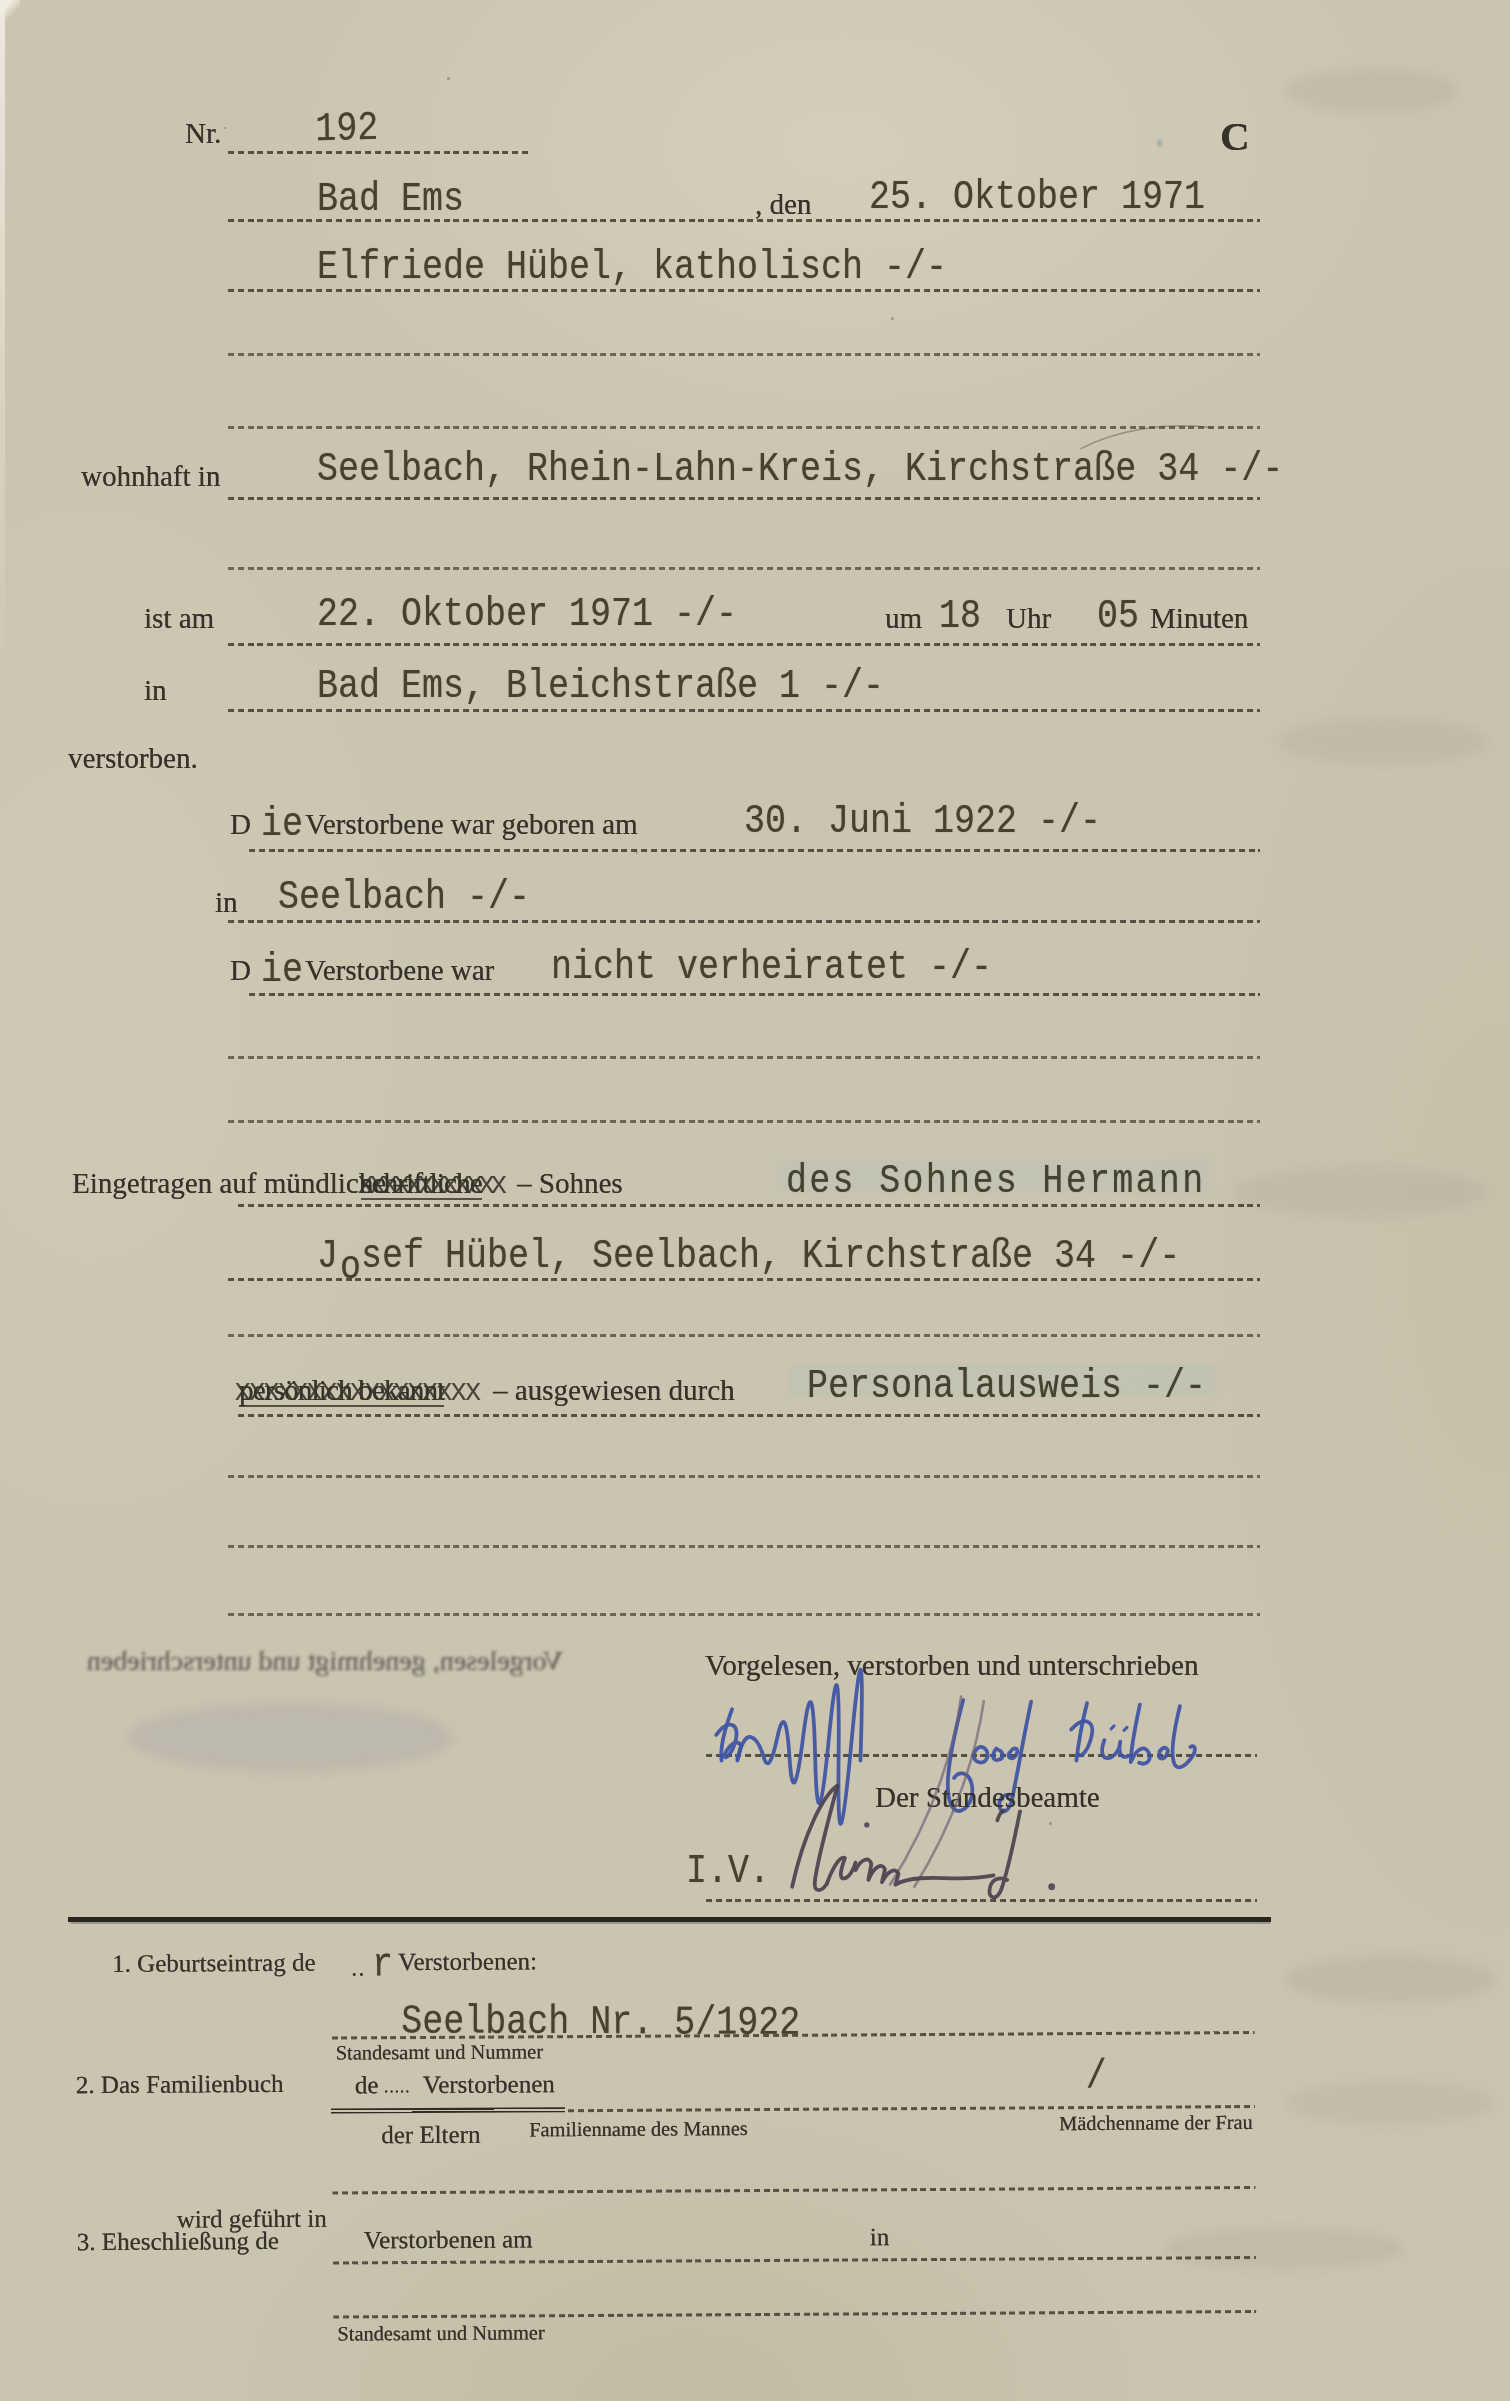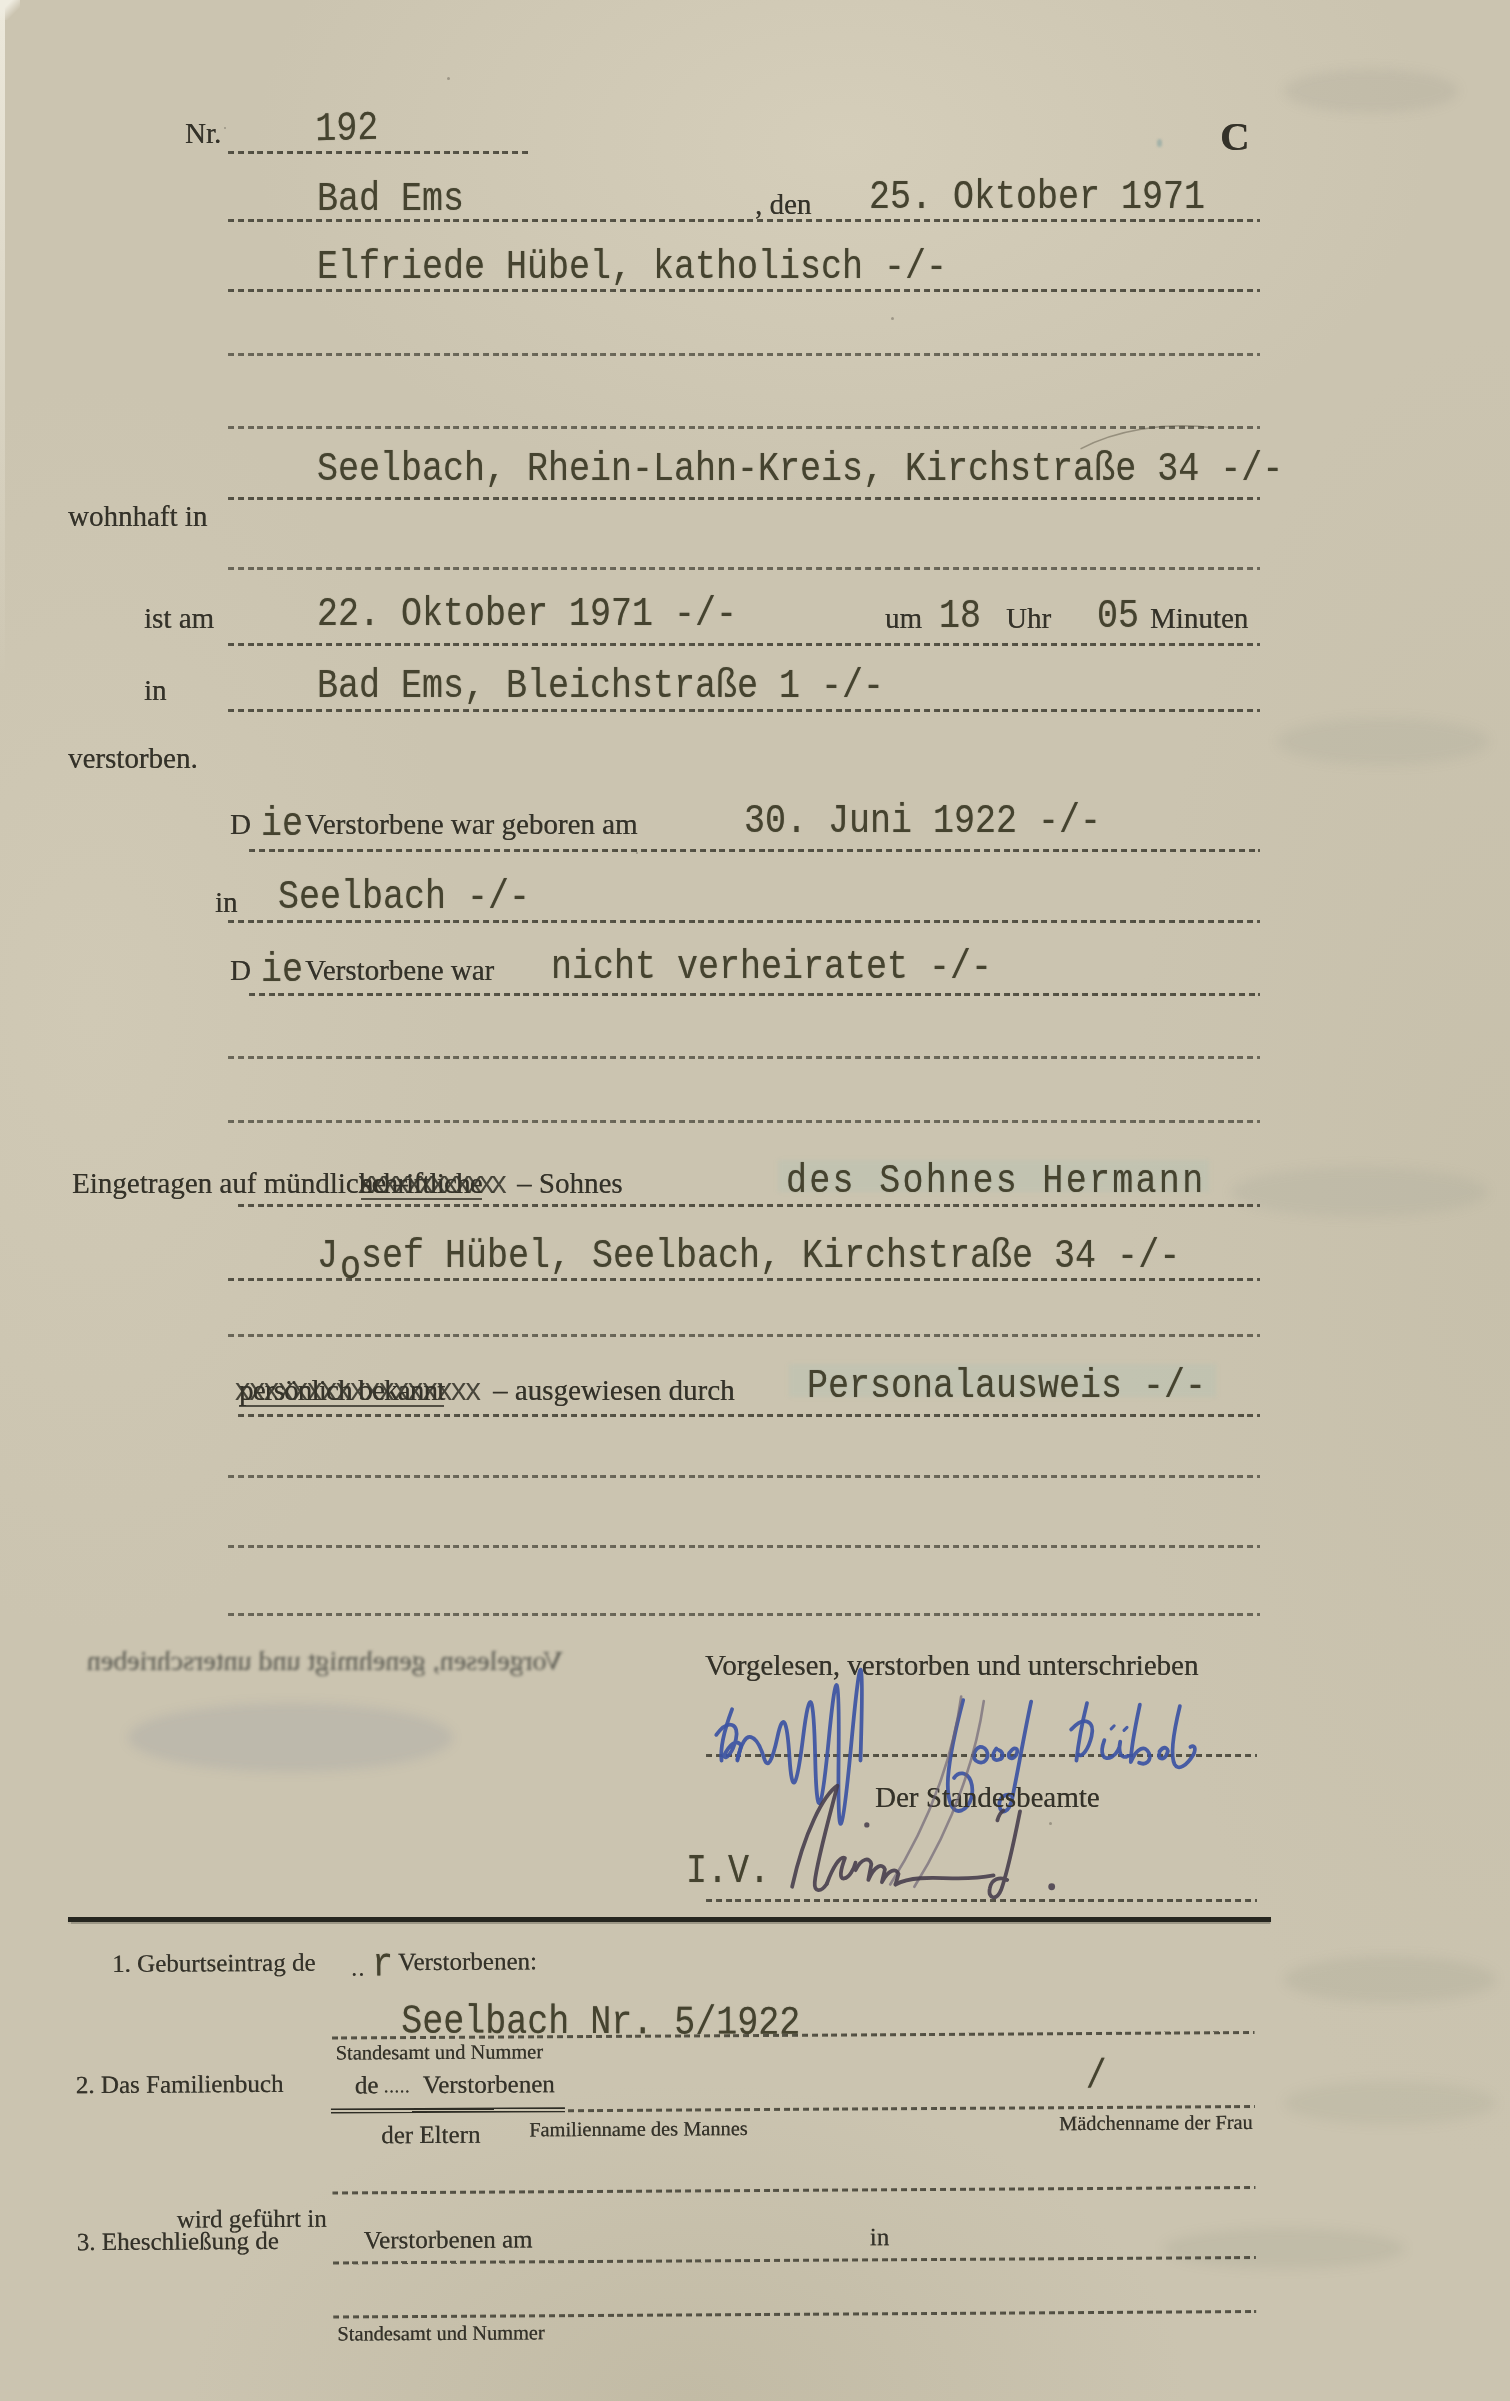--- a/index.html
+++ b/index.html
@@ -83,21 +83,21 @@
   <div class="abs print p-lg" style="left:755px;top:190px;">, den</div>
   <span class="abs typed" style="left:869px;top:178px;">25. Oktober 1971</span>
   <div class="dl" style="left:228px;top:219px;width:1032px;"></div>
 
   <span class="abs typed" style="left:317px;top:248px;">Elfriede Hübel, katholisch -/-</span>
   <div class="dl" style="left:228px;top:289px;width:1032px;"></div>
 
   <div class="dl dl-light" style="left:228px;top:353px;width:1032px;"></div>
   <div class="dl dl-light" style="left:228px;top:426px;width:1032px;"></div>
 
-  <div class="abs print p-lg" style="left:68px;top:462px;margin-top:40px;">wohnhaft in</div>
+  <div class="abs print p-lg" style="left:81px;top:462px;">wohnhaft in</div>
   <span class="abs typed" style="left:317px;top:450px;">Seelbach, Rhein-Lahn-Kreis, Kirchstraße 34 -/-</span>
   <div class="dl" style="left:228px;top:497px;width:1032px;"></div>
 
   <div class="dl dl-light" style="left:228px;top:567px;width:1032px;"></div>
 
   <div class="abs print p-lg" style="left:144px;top:604px;">ist am</div>
   <span class="abs typed" style="left:317px;top:595px;">22. Oktober 1971 -/-</span>
   <div class="abs print p-lg" style="left:885px;top:604px;text-align:right;">um</div>
   <span class="abs typed" style="left:939px;top:597px;">18</span>
   <div class="abs print p-lg" style="left:1006px;top:604px;">Uhr</div>

